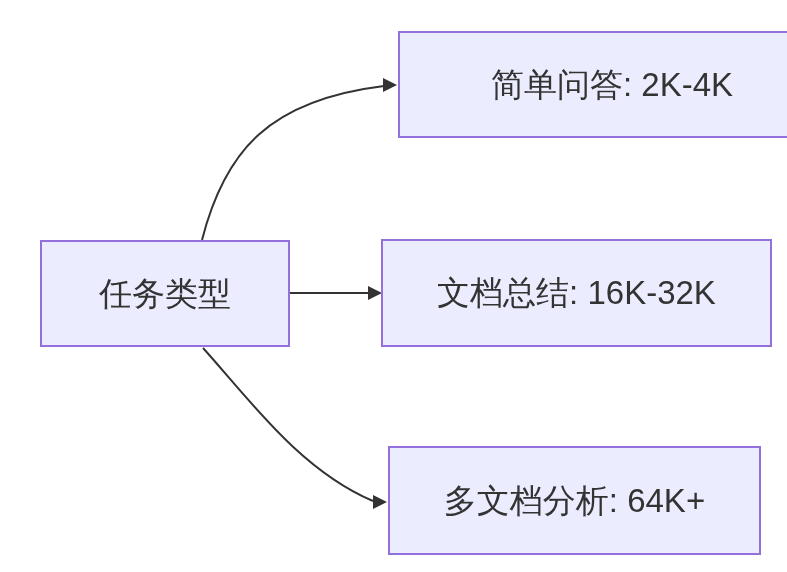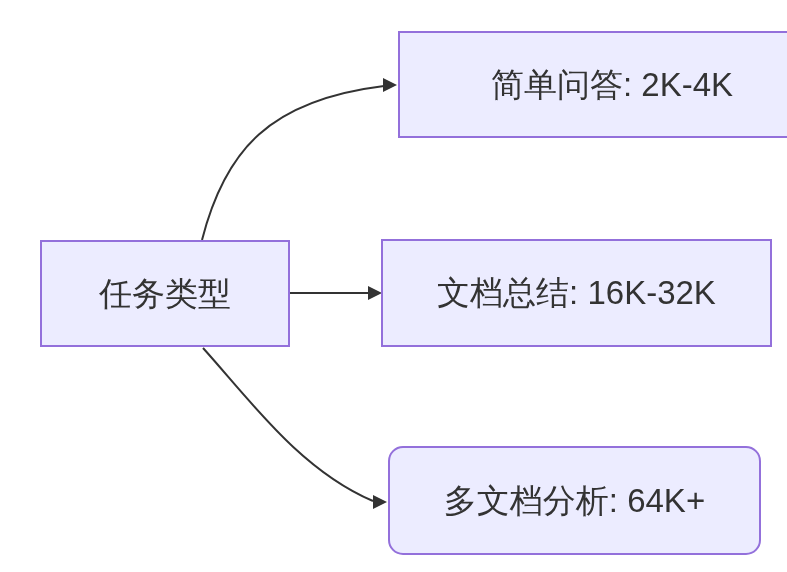--- a/index.html
+++ b/index.html
@@ -40,21 +40,21 @@
     display: flex;
     align-items: center;
     justify-content: center;
     font-size: 33px;
     line-height: 1.2;
     white-space: nowrap;
   }
   .node-root   { left: 31px;  top: 240px; width: 250px; height: 107px; margin-left: 9px; }
   .node-b1     { left: 398px; top: 31px;  width: 428px; height: 107px; }
   .node-b2     { left: 381px; top: 239px; width: 391px; height: 108px; text-align: right; }
-  .node-b3     { left: 388px; top: 446px; width: 373px; height: 109px; border-radius: 15px; }
+  .node-b3     { left: 388px; top: 446px; width: 373px; height: 109px; }
 </style>
 </head>
 <body>
 
 <div class="canvas">
 
   <svg class="edges-layer" viewBox="0 0 787 572" xmlns="http://www.w3.org/2000/svg">
 
     <path class="edge-path" d="M202,240 C225,150 270,100 384,86"></path>
     <polygon class="arrowhead" points="397,85 383,78 383,92"></polygon>

